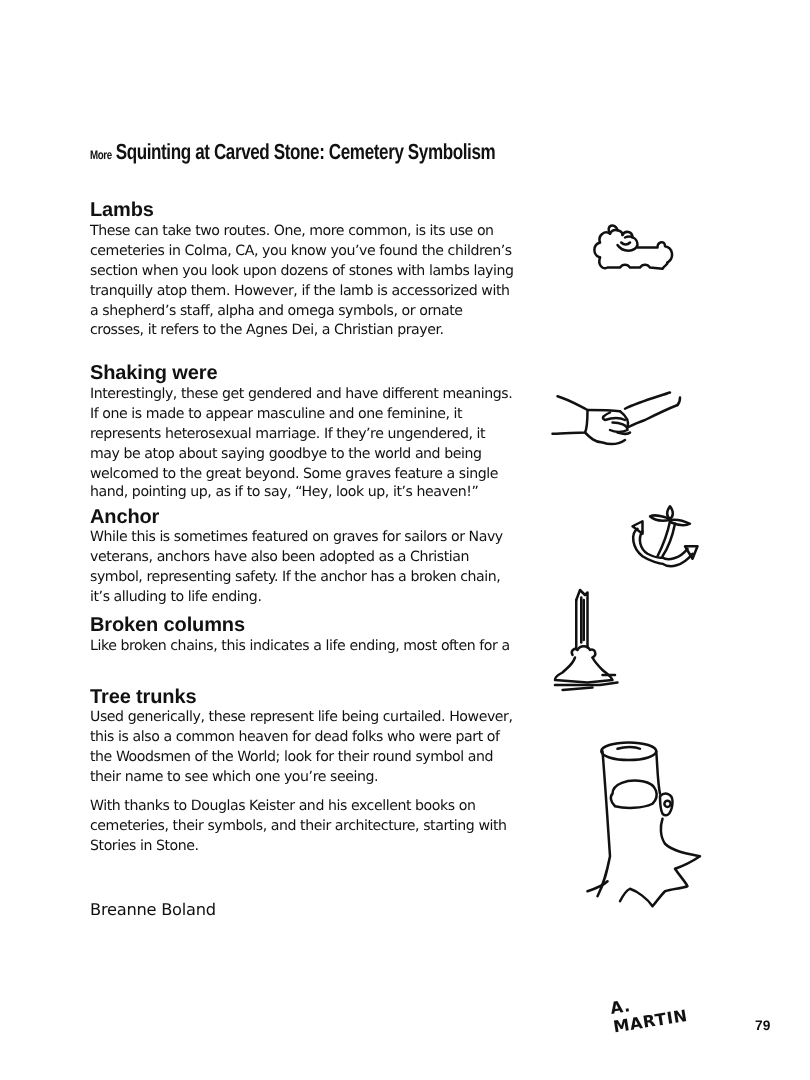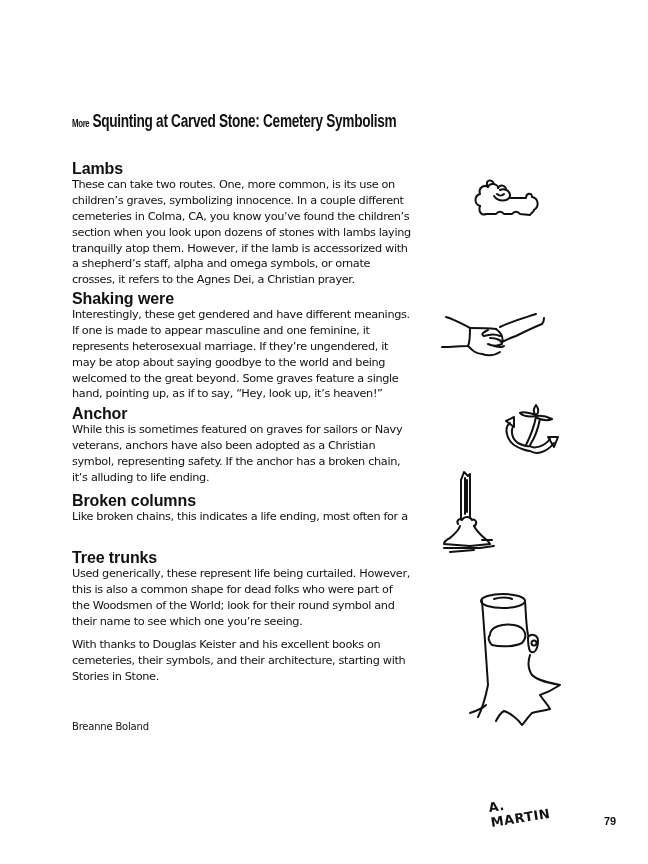--- a/index.html
+++ b/index.html
@@ -4,40 +4,39 @@
   <style>
     html, body { margin: 0; padding: 0; background: #ffffff; }
     body { width: 648px; height: 864px; position: relative; overflow: hidden; color: #111; }
     .page { position: absolute; left: 0; top: 0; width: 518px; height: 864px; background: #fff; }
     .title { position: absolute; left: 72px; top: 111px; white-space: nowrap; font-family: "Liberation Sans", sans-serif; font-weight: bold; letter-spacing: -0.4px; transform: scaleX(0.78); transform-origin: left center; }
     .title .kicker { font-size: 10px; margin-right: 4px; }
     .title .main { font-size: 17.5px; }
     .section { position: absolute; left: 72px; width: 360px; font-family: "DejaVu Sans", sans-serif; font-size: 11.3px; line-height: 15.9px; }
     .section h3 { margin: 0; font-family: "Liberation Sans", sans-serif; font-weight: bold; font-size: 16px; line-height: 15.9px; letter-spacing: -0.1px; }
     .section p { margin: 0; white-space: nowrap; letter-spacing: -0.35px; }
-    .byline { position: absolute; left: 72px; top: 721px; font-family: "DejaVu Sans", sans-serif; font-size: 10px; letter-spacing: -0.2px; }
+    .byline { position: absolute; left: 72px; top: 721px; font-family: "DejaVu Sans", sans-serif; font-size: 13px; letter-spacing: -0.2px; }
     .signature { position: absolute; left: 492px; top: 800px; font-family: "DejaVu Sans", sans-serif; font-weight: bold; font-size: 13px; transform: rotate(-9deg); transform-origin: left bottom; letter-spacing: 0.5px; }
     .page-number { position: absolute; left: 604px; top: 815px; font-family: "Liberation Sans", sans-serif; font-weight: bold; font-size: 11px; }
     .illus { position: absolute; }
     .illus svg { display: block; overflow: visible; }
     .illus path, .illus ellipse, .illus line, .illus circle { fill: none; stroke: #111; stroke-width: 2; stroke-linecap: round; stroke-linejoin: round; }
   </style>
 </head>
 <body>
 
 <div class="page">
 
   <div class="title">
     <span class="kicker">More</span><span class="main">Squinting at Carved Stone: Cemetery Symbolism</span>
   </div>
 
   <div class="section" style="top:161px;">
     <h3>Lambs</h3>
     <p>These can take two routes. One, more common, is its use on</p>
-    <p>children’s graves, symbolizing innocence. In a couple different</p>
     <p>cemeteries in Colma, CA, you know you’ve found the children’s</p>
     <p>section when you look upon dozens of stones with lambs laying</p>
     <p>tranquilly atop them. However, if the lamb is accessorized with</p>
     <p>a shepherd’s staff, alpha and omega symbols, or ornate</p>
     <p>crosses, it refers to the Agnes Dei, a Christian prayer.</p>
   </div>
 
   <div class="section" style="top:291px;">
     <h3>Shaking were</h3>
     <p>Interestingly, these get gendered and have different meanings.</p>
@@ -57,21 +56,21 @@
   </div>
 
   <div class="section" style="top:493px;">
     <h3>Broken columns</h3>
     <p>Like broken chains, this indicates a life ending, most often for a</p>
   </div>
 
   <div class="section" style="top:550px;">
     <h3>Tree trunks</h3>
     <p>Used generically, these represent life being curtailed. However,</p>
-    <p>this is also a common shape for dead folks who were part of</p>
+    <p>this is also a common heaven for dead folks who were part of</p>
     <p>the Woodsmen of the World; look for their round symbol and</p>
     <p>their name to see which one you’re seeing.</p>
   </div>
 
   <div class="section" style="top:637px;">
     <p>With thanks to Douglas Keister and his excellent books on</p>
     <p>cemeteries, their symbols, and their architecture, starting with</p>
     <p>Stories in Stone.</p>
   </div>
 

